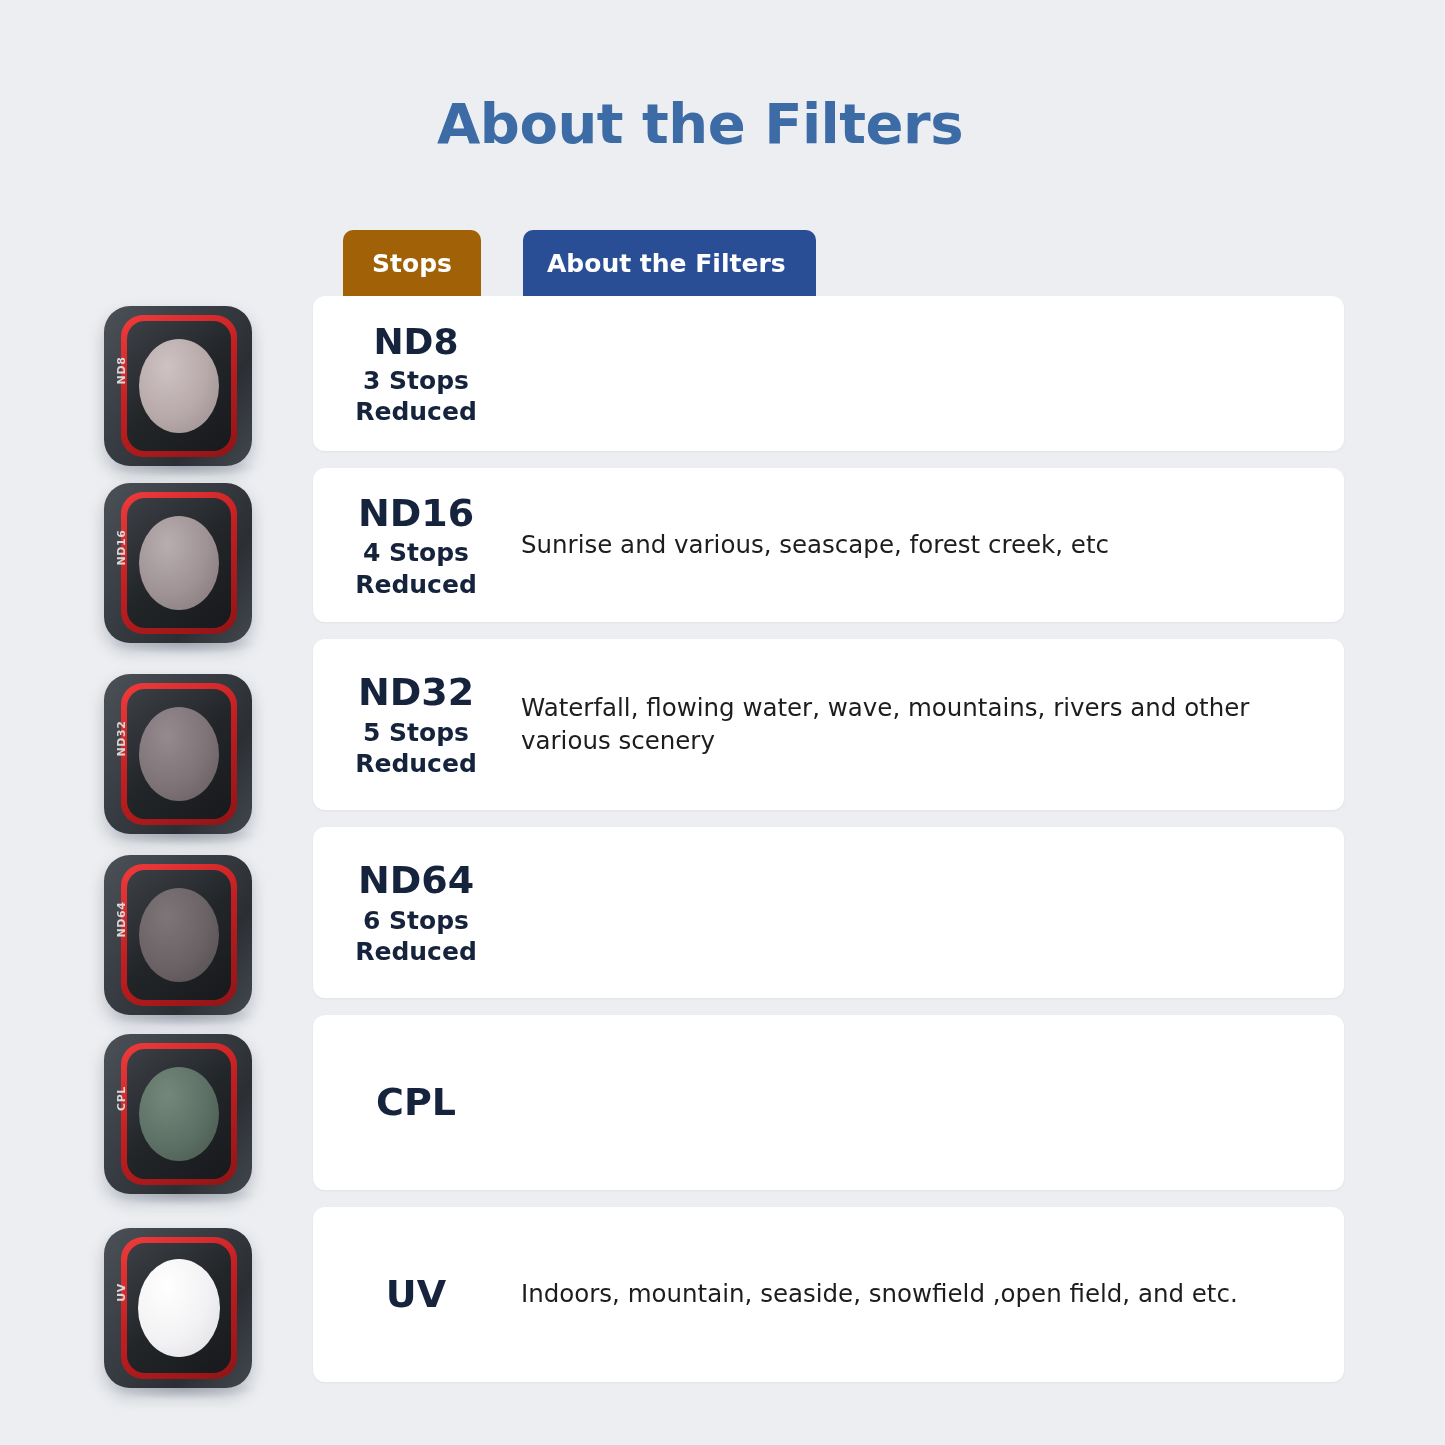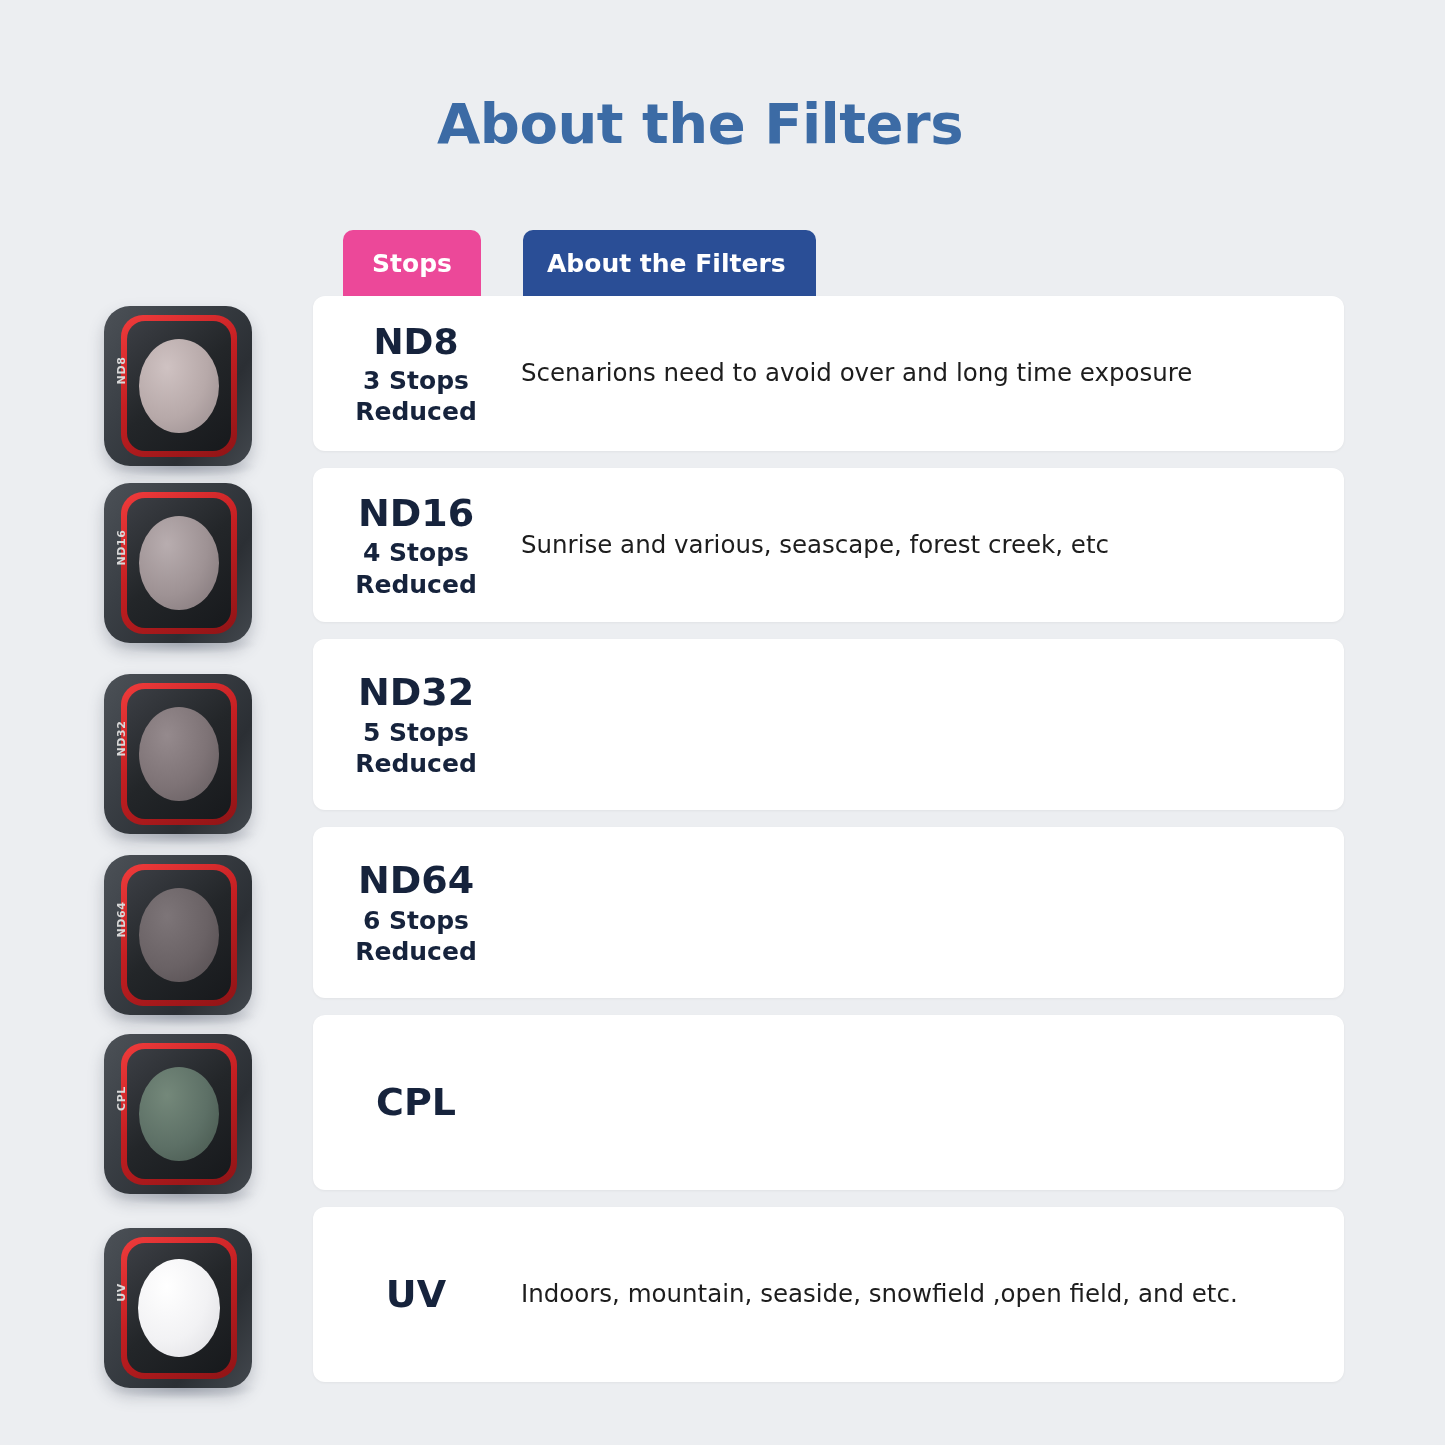--- a/index.html
+++ b/index.html
@@ -38,21 +38,21 @@
   .tab {
     color: #ffffff;
     font-size: 25px;
     font-weight: bold;
     border-radius: 10px 10px 0 0;
     display: flex;
     align-items: center;
     justify-content: center;
   }
   .tab-stops {
-    background: #ec4899;
+    background: #a16207;
     width: 138px;
     height: 66px;
   }
   .tab-about {
     background: #2a4e96;
     width: 293px;
     height: 66px;
     justify-content: flex-start;
     padding-left: 24px;
     box-sizing: border-box;
@@ -263,38 +263,38 @@
   </div>
 
   <div class="rows">
 
     <div class="row row-h155">
       <div class="stops-cell">
         <div class="stops-name">ND8</div>
         <div class="stops-sub">3 Stops</div>
         <div class="stops-sub">Reduced</div>
       </div>
-      <div class="desc-cell">Scenarions need to avoid over and long time exposure</div>
     </div>
 
     <div class="row row-h154">
       <div class="stops-cell">
         <div class="stops-name big">ND16</div>
         <div class="stops-sub">4 Stops</div>
         <div class="stops-sub">Reduced</div>
       </div>
       <div class="desc-cell">Sunrise and various, seascape, forest creek, etc</div>
     </div>
 
     <div class="row row-h171">
       <div class="stops-cell">
         <div class="stops-name big">ND32</div>
         <div class="stops-sub">5 Stops</div>
         <div class="stops-sub">Reduced</div>
       </div>
+      <div class="desc-cell">Waterfall, flowing water, wave, mountains, rivers and other various scenery</div>
     </div>
 
     <div class="row row-h171">
       <div class="stops-cell">
         <div class="stops-name big">ND64</div>
         <div class="stops-sub">6 Stops</div>
         <div class="stops-sub">Reduced</div>
       </div>
     </div>
 

